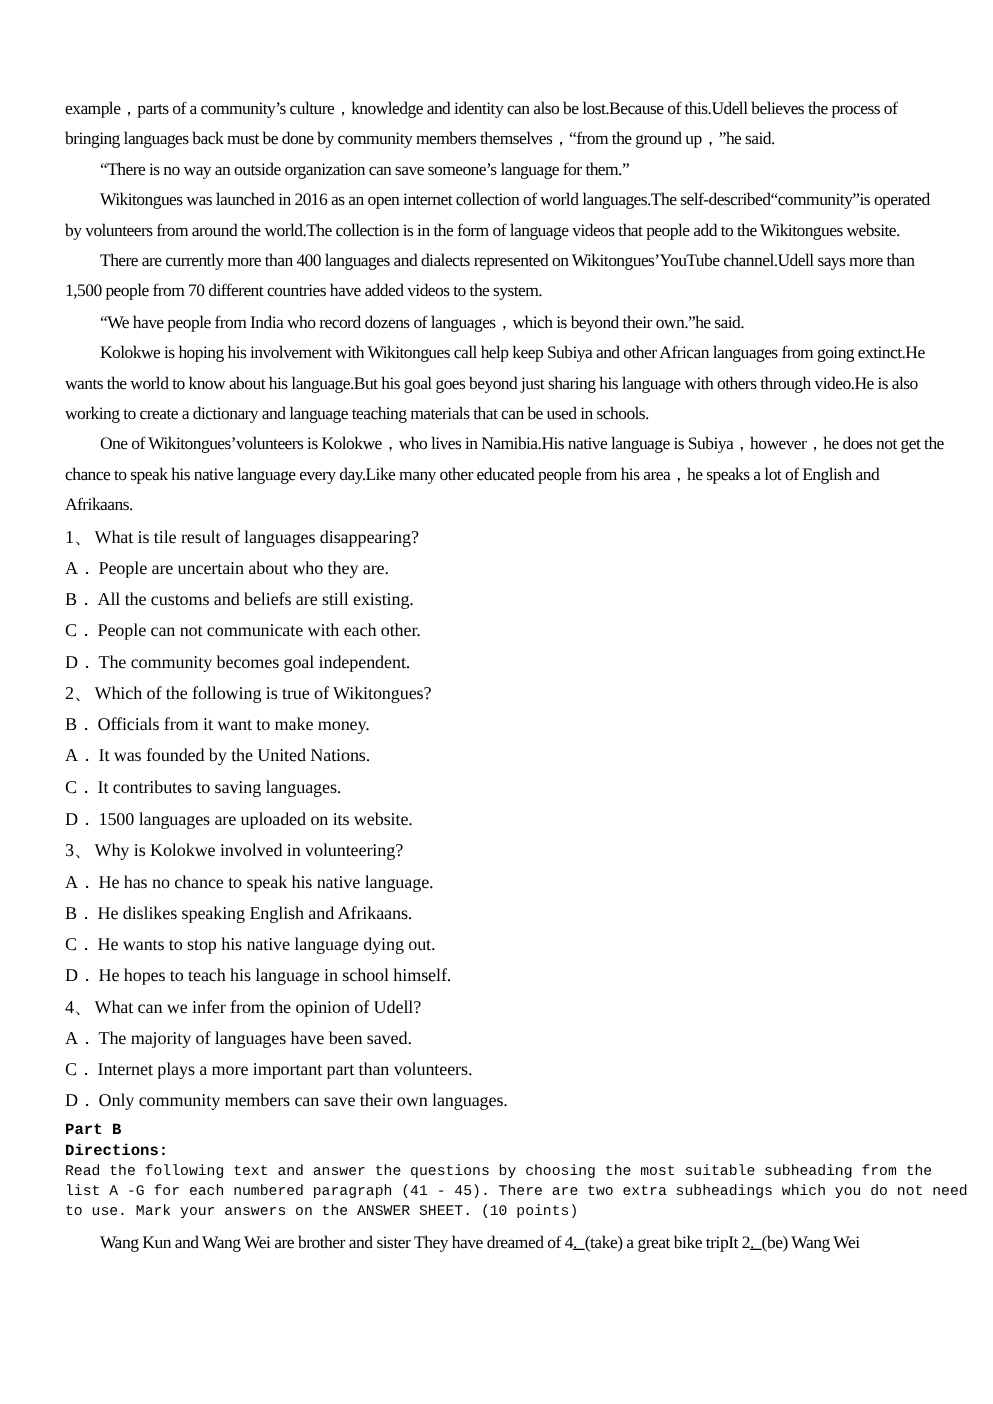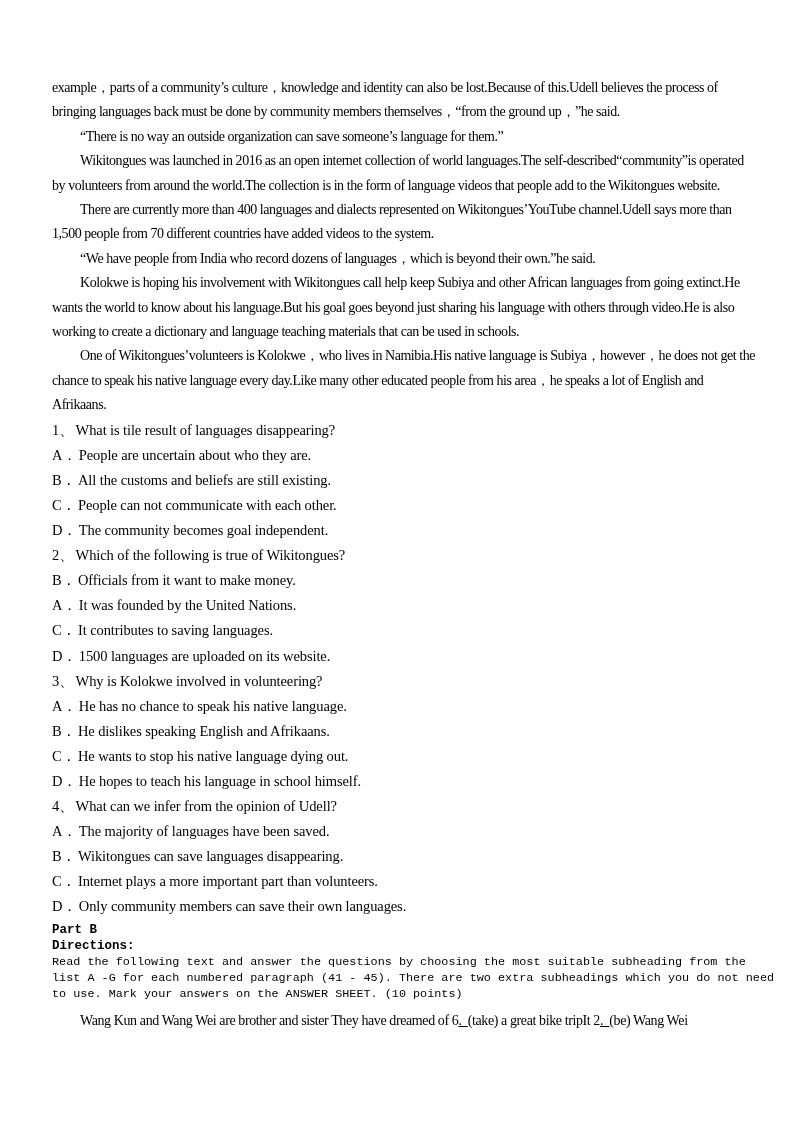--- a/index.html
+++ b/index.html
@@ -104,30 +104,29 @@
       <div class="q-line"><span class="q-label">3、</span><span>Why is Kolokwe involved in volunteering?</span></div>
       <div class="q-line"><span class="q-label">A．</span><span>He has no chance to speak his native language.</span></div>
       <div class="q-line"><span class="q-label">B．</span><span>He dislikes speaking English and Afrikaans.</span></div>
       <div class="q-line"><span class="q-label">C．</span><span>He wants to stop his native language dying out.</span></div>
       <div class="q-line"><span class="q-label">D．</span><span>He hopes to teach his language in school himself.</span></div>
     </div>
 
     <div class="q-block">
       <div class="q-line"><span class="q-label">4、</span><span>What can we infer from the opinion of Udell?</span></div>
       <div class="q-line"><span class="q-label">A．</span><span>The majority of languages have been saved.</span></div>
-      <div class="q-line"><span class="q-label">B．</span><span>Wikitongues can save languages disappearing.</span></div>
       <div class="q-line"><span class="q-label">C．</span><span>Internet plays a more important part than volunteers.</span></div>
       <div class="q-line"><span class="q-label">D．</span><span>Only community members can save their own languages.</span></div>
     </div>
 
   </div>
 
   <div class="partb">
     <div class="bold">Part B</div>
     <div class="bold">Directions:</div>
     <div class="dir-line">Read the following text and answer the questions by choosing the most suitable subheading from the</div>
     <div class="dir-line">list A -G for each numbered paragraph (41 - 45). There are two extra subheadings which you do not need</div>
     <div class="dir-line">to use. Mark your answers on the ANSWER SHEET. (10 points)</div>
   </div>
 
-  <div class="intro"><span>Wang Kun and Wang Wei are brother and sister They have dreamed of 6</span><span class="blank">.  </span><span>(take) a great bike tripIt 2</span><span class="blank">.  </span><span>(be) Wang Wei</span></div>
+  <div class="intro"><span>Wang Kun and Wang Wei are brother and sister They have dreamed of 4</span><span class="blank">.  </span><span>(take) a great bike tripIt 2</span><span class="blank">.  </span><span>(be) Wang Wei</span></div>
 
 </div>
 
 </body></html>

